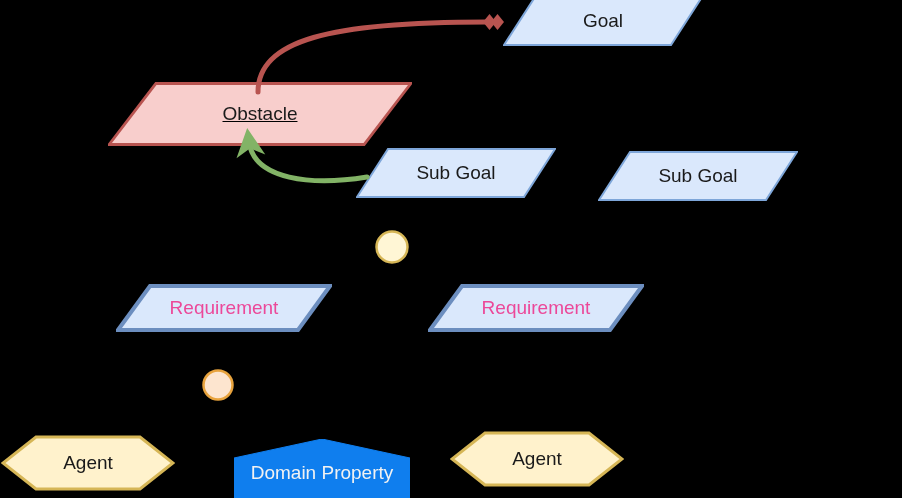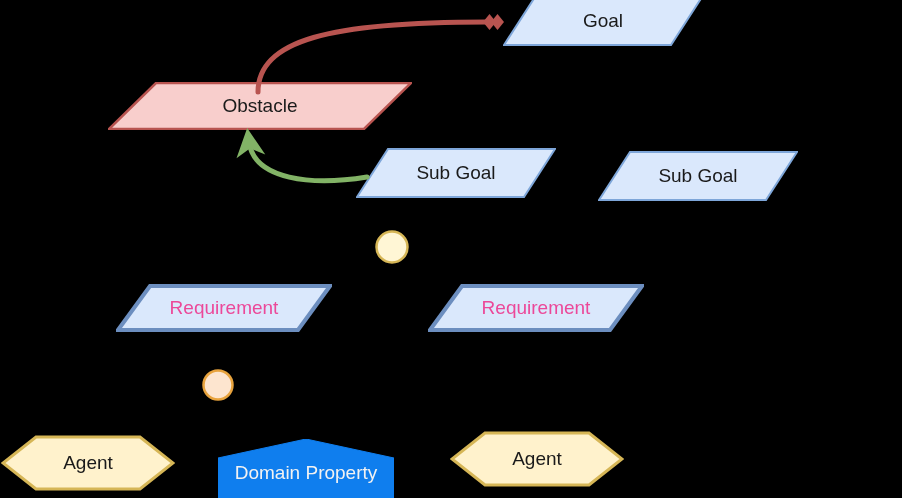--- a/index.html
+++ b/index.html
@@ -91,21 +91,21 @@
     <path d="M 367 177 C 312 186, 254 180, 249 142" fill="none" stroke="#82b366" stroke-width="5" stroke-linecap="round" marker-end="url(#greenArrow)"></path>
   </svg>
 
   <div class="node" style="left:503px; top:-4px; width:200px; height:50px;">
     <svg class="shape-svg" viewBox="0 0 200 50" preserveAspectRatio="none">
       <polygon points="32,1 199,1 168,49 1,49" fill="#dae8fc" stroke="#7ea6d9" stroke-width="2"></polygon>
     </svg>
     <span class="label lbl-goal">Goal</span>
   </div>
 
-  <div class="node" style="left:108px; top:82px; width:304px; height:48px;">
+  <div class="node" style="left:108px; top:82px; width:304px; height:64px;text-decoration:underline;">
     <svg class="shape-svg" viewBox="0 0 304 48" preserveAspectRatio="none">
       <polygon points="48,1 303,1 256,47 1,47" fill="#f8cecc" stroke="#b85450" stroke-width="2.5"></polygon>
     </svg>
     <span class="label lbl-goal">Obstacle</span>
   </div>
 
   <div class="node" style="left:356px; top:148px; width:200px; height:50px;">
     <svg class="shape-svg" viewBox="0 0 200 50" preserveAspectRatio="none">
       <polygon points="32,1 199,1 168,49 1,49" fill="#dae8fc" stroke="#7ea6d9" stroke-width="2"></polygon>
     </svg>
@@ -152,20 +152,20 @@
     <span class="label lbl-agent">Agent</span>
   </div>
 
   <div class="node" style="left:450px; top:431px; width:174px; height:56px;">
     <svg class="shape-svg" viewBox="0 0 174 56" preserveAspectRatio="none">
       <polygon points="35,2 139,2 172,28 139,54 35,54 2,28" fill="#fff2cc" stroke="#d6b656" stroke-width="3"></polygon>
     </svg>
     <span class="label lbl-agent">Agent</span>
   </div>
 
-  <div class="node" style="left:218px; top:439px; width:176px; height:59px;">
+  <div class="node" style="left:234px; top:439px; width:176px; height:59px;">
     <svg class="shape-svg" viewBox="0 0 176 59" preserveAspectRatio="none">
       <polygon points="88,0 176,19 176,59 0,59 0,19" fill="#0f7eee" stroke="#0f7eee" stroke-width="1"></polygon>
     </svg>
     <span class="label lbl-domain" style="margin-top:8px;">Domain Property</span>
   </div>
 
 </div>
 
 </body></html>

